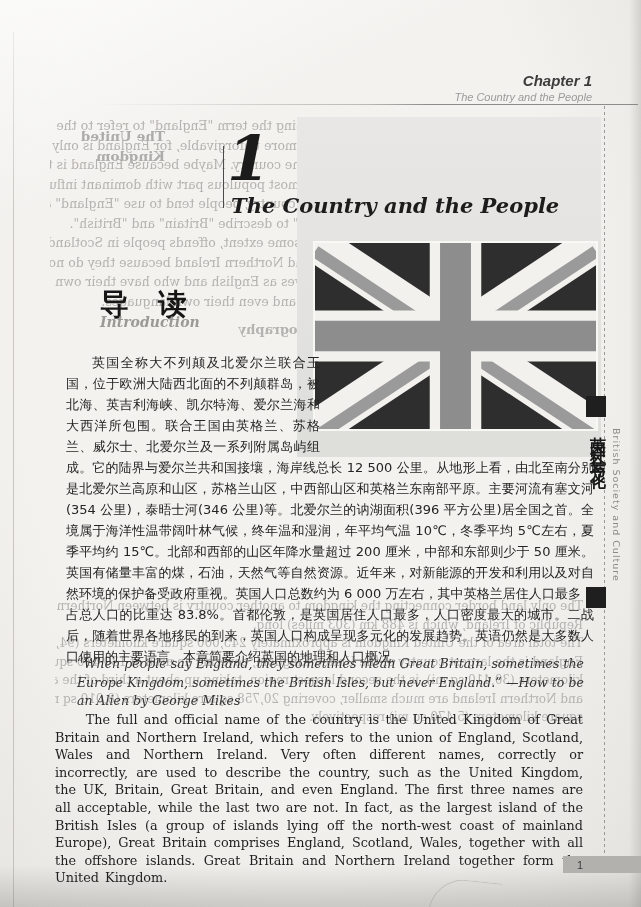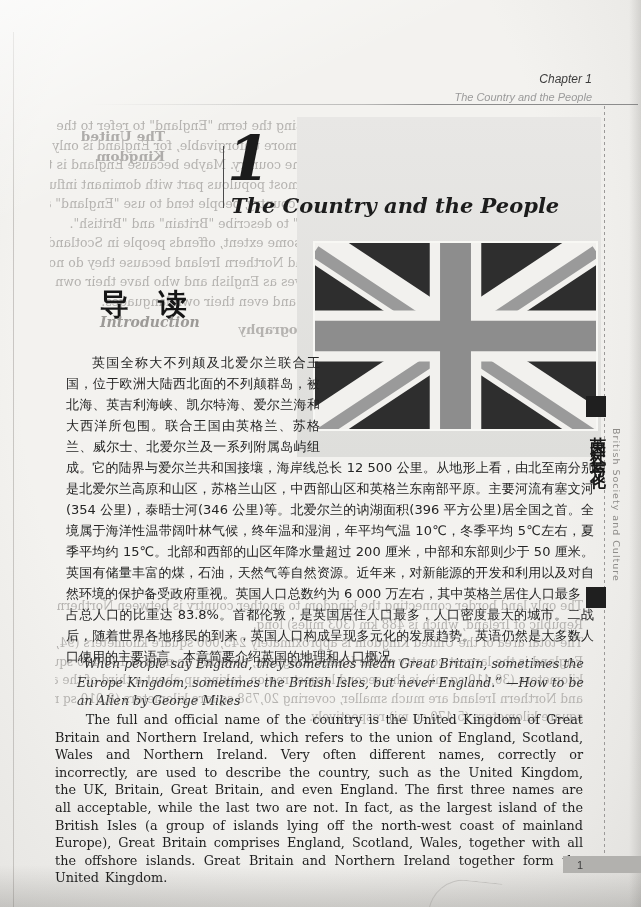--- a/index.html
+++ b/index.html
@@ -16,21 +16,21 @@
   .vignette-right{top:0;bottom:0;right:0;width:12px;background:linear-gradient(to left, rgba(110,108,104,.20), rgba(110,108,104,0));}
   .page-curl{left:430px;bottom:-8px;width:70px;height:34px;border-top:1px solid rgba(150,147,143,.35);border-left:1px solid rgba(150,147,143,.3);border-top-left-radius:48px;transform:rotate(6deg);}
   
   .ghost{color:#b5b3b0;transform:scaleX(-1);filter:blur(.4px);z-index:1;}
   .ghost .ghost-line{white-space:nowrap;overflow:hidden;}
   .ghost-top{left:50px;top:116px;width:302px;font-size:12.5px;line-height:19.5px;}
   .ghost-masthead{left:55px;top:126px;width:110px;font-size:13.5px;line-height:20px;font-weight:bold;color:#aeacaa;}
   .ghost-geo{left:196px;top:322px;width:130px;font-size:13px;font-weight:bold;}
   .ghost-mid{left:55px;top:597px;width:528px;font-size:12px;line-height:18.5px;}
   
-  .rh-chapter{right:49px;top:72px;font-family:"Liberation Sans",sans-serif;font-weight:normal;font-style:italic;font-size:12px;color:#3c3c3c;z-index:3;}
+  .rh-chapter{right:49px;top:72px;font-family:"Liberation Sans",sans-serif;font-weight:bold;font-style:italic;font-size:15px;color:#3c3c3c;z-index:3;}
   .rh-sub{right:49px;top:91px;font-family:"Liberation Sans",sans-serif;font-style:italic;font-size:11px;color:#9a9a9a;z-index:3;}
   .rh-rule{left:90px;right:3px;top:104px;height:1px;background:linear-gradient(to right, rgba(140,140,140,0), rgba(140,140,140,.55) 50%, #8c8c8c 62%, #8c8c8c);}
   .vdash{left:604px;top:106px;height:752px;width:1px;background:repeating-linear-gradient(to bottom, #9b9998 0 3px, transparent 3px 6px);}
   
   .ch-word{left:96px;top:146px;font-size:30px;font-style:italic;font-weight:500;letter-spacing:1px;color:#262626;z-index:3;}
   .ch-vline{left:223px;top:146px;width:1px;height:62px;background:#4a4a4a;z-index:3;}
   .ch-num{left:227px;top:128px;font-size:62px;font-weight:bold;font-style:italic;color:#1b1b1b;z-index:3;line-height:1;}
   .ch-title{left:231px;top:193px;font-size:21px;font-weight:bold;font-style:italic;color:#1c1c1c;z-index:3;white-space:nowrap;}
   
   .flag-backdrop{left:297px;top:117px;width:304px;height:340px;background:linear-gradient(to bottom,#e8e7e5, #dededb);z-index:2;}

